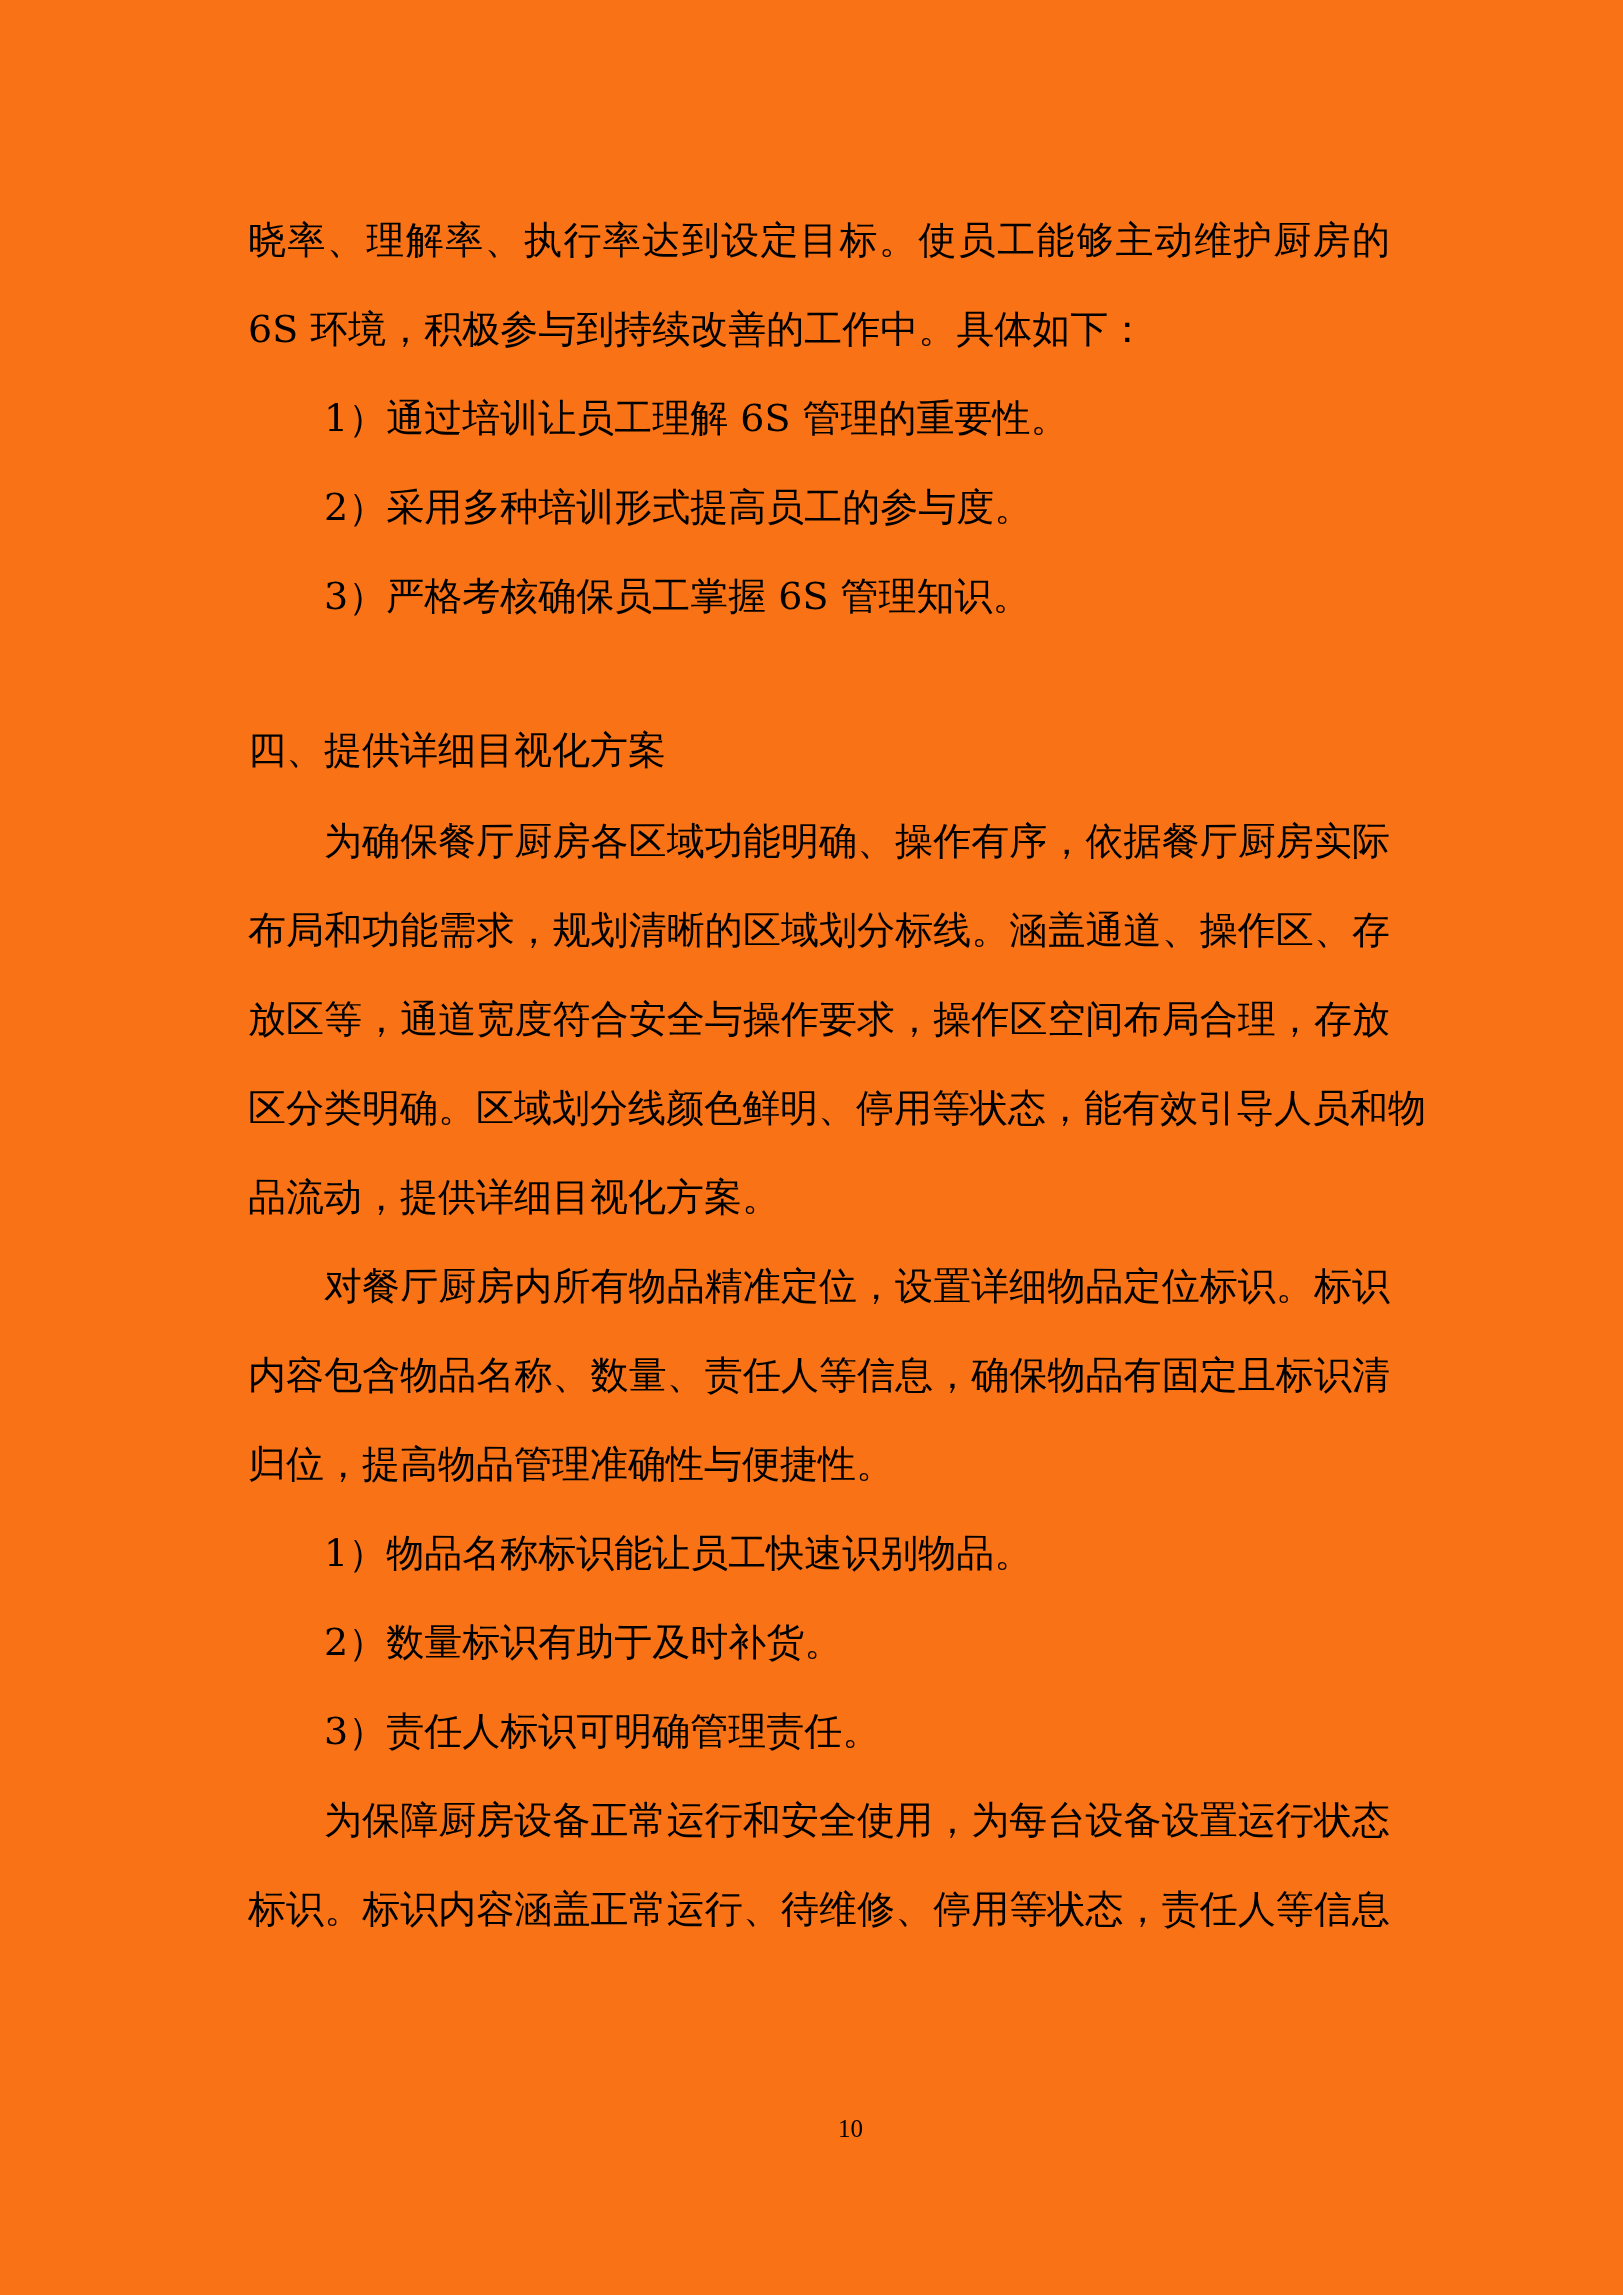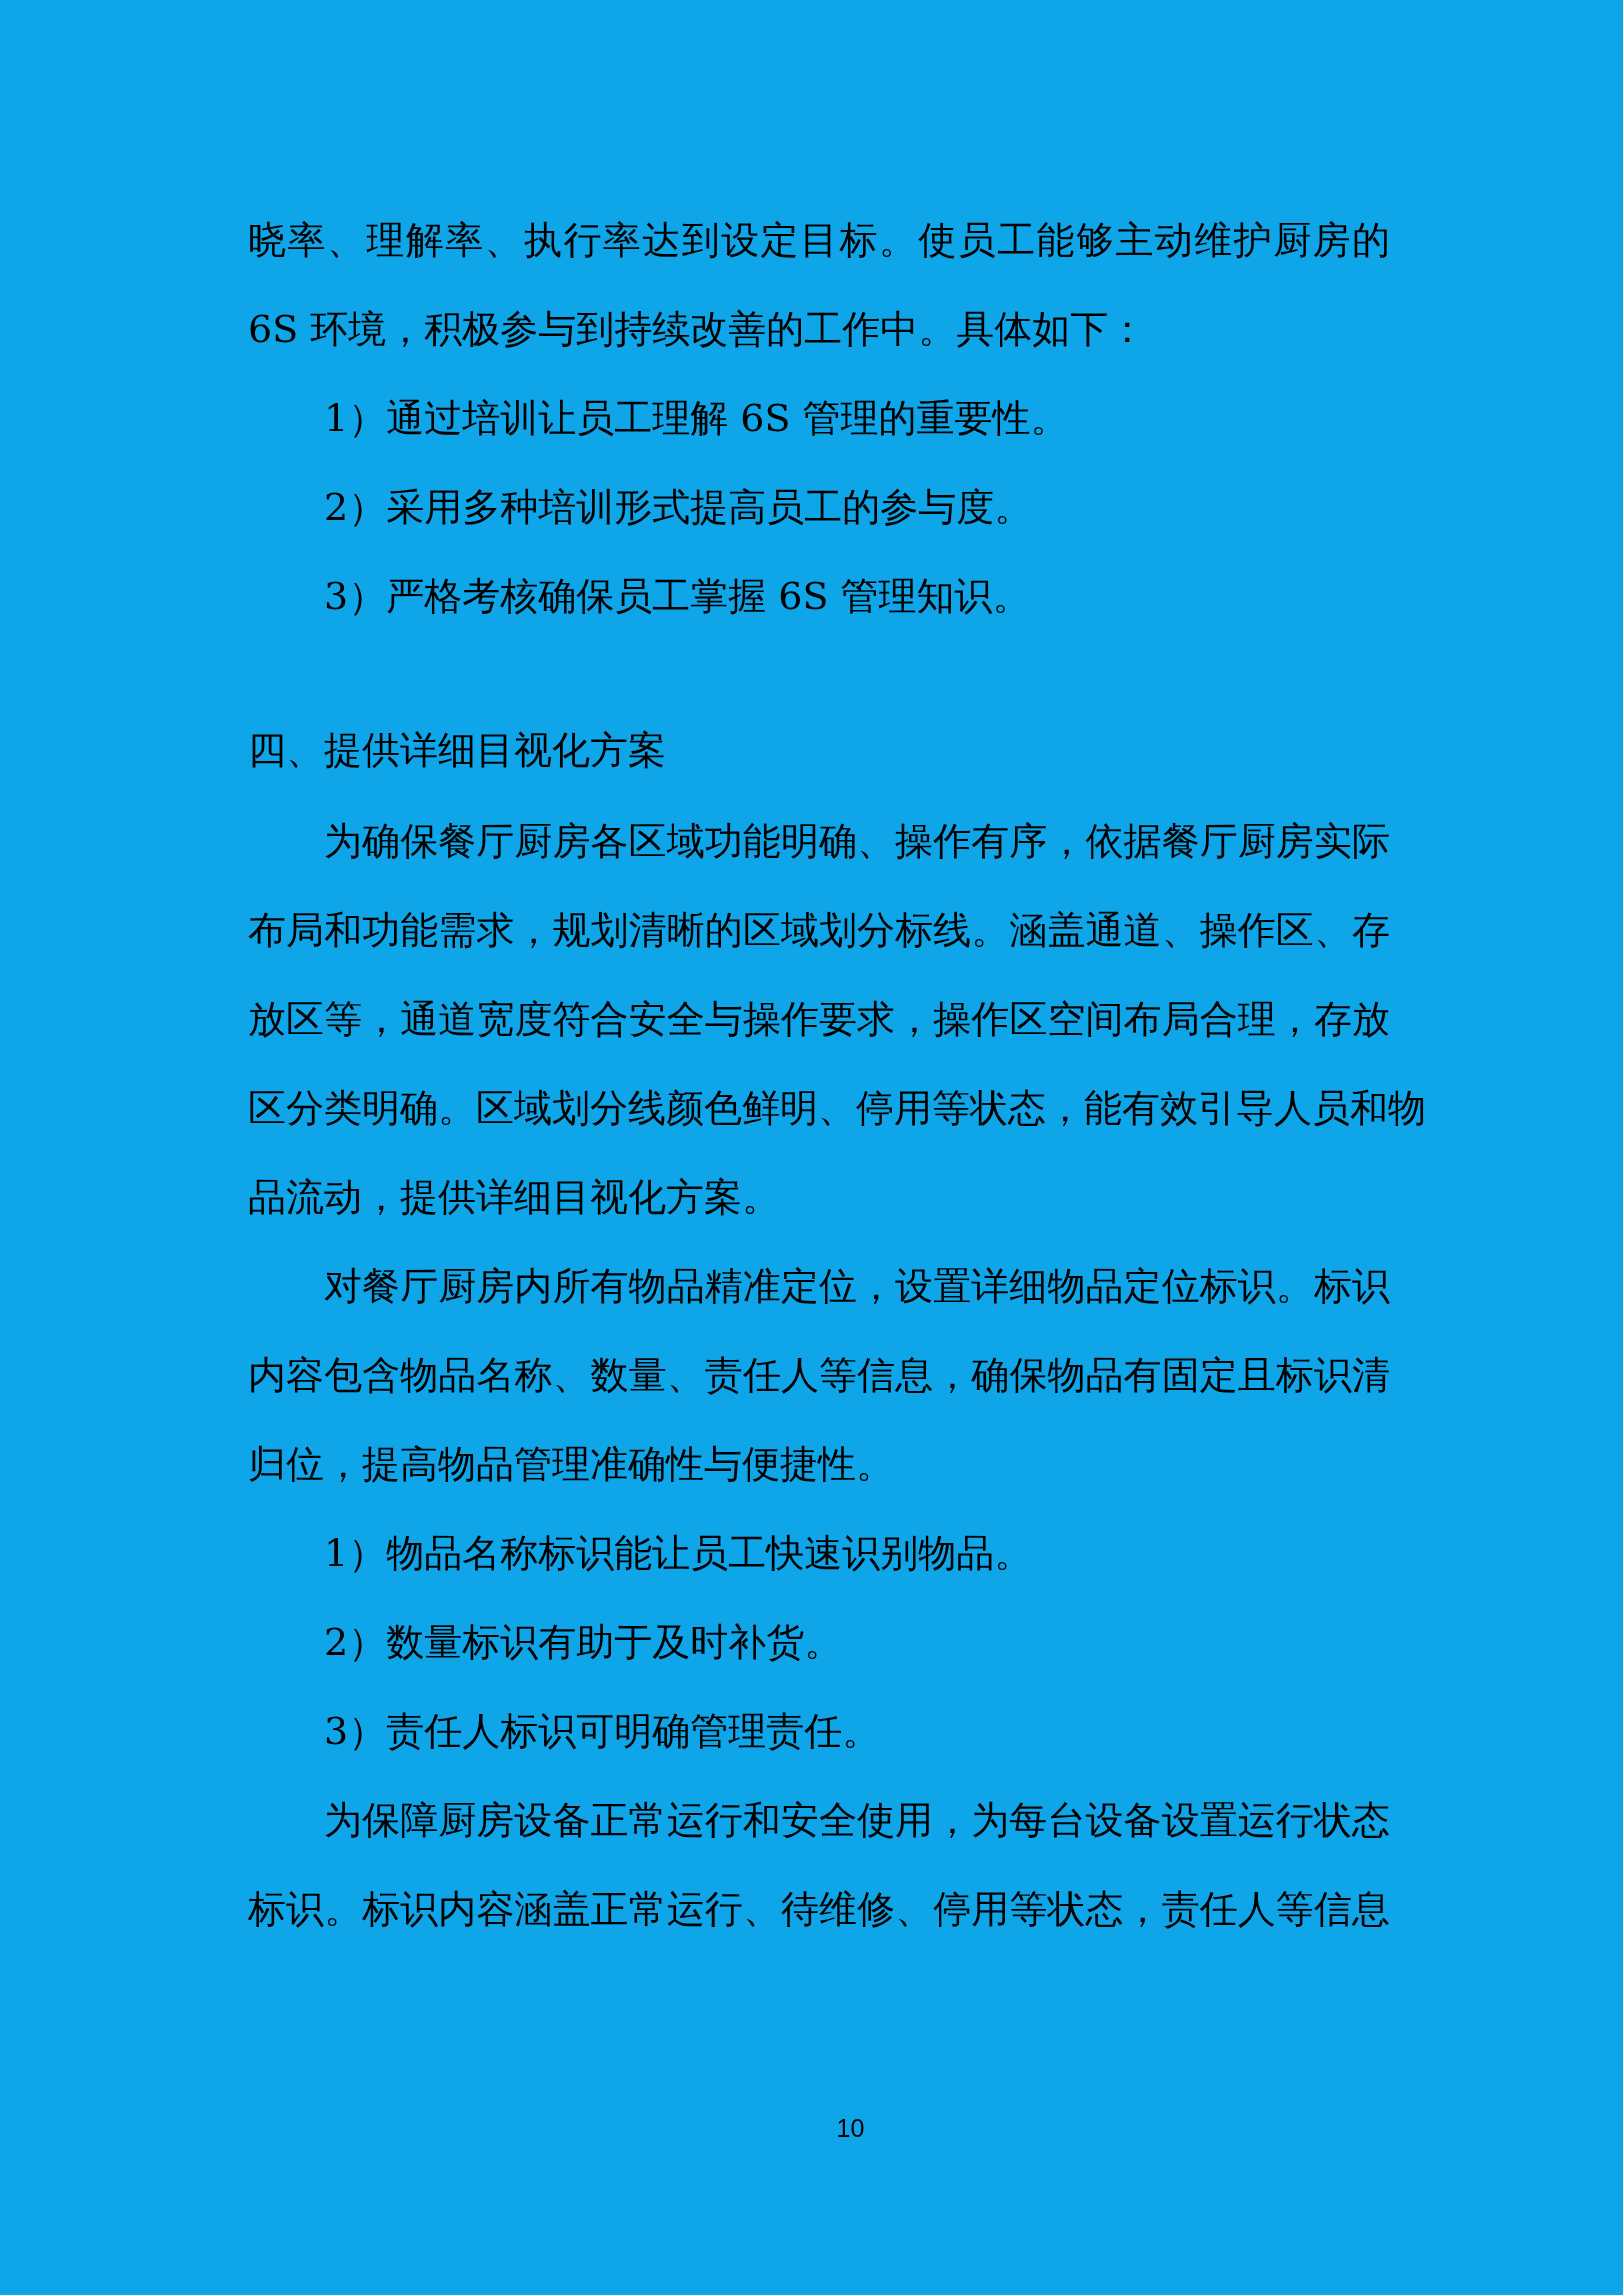--- a/index.html
+++ b/index.html
@@ -14,21 +14,21 @@
     overflow: hidden;
     font-family: "DejaVu Serif", "Liberation Serif", serif;
     color: #000000;
   }
   .page {
     position: absolute;
     left: 0;
     top: 0;
     width: 1623px;
     height: 2295px;
-    background: #0ea5e9;
+    background: #f97316;
   }
   .body-text {
     position: absolute;
     left: 248px;
     top: 196px;
     width: 1142px;
   }
   .line {
     font-size: 38px;
     line-height: 89px;
@@ -54,21 +54,21 @@
     font-family: Liberation Mono, monospace;
   }
   .page-number {
     position: absolute;
     left: 811px;
     width: 79px;
     top: 2112px;
     text-align: center;
     font-size: 25px;
     line-height: 33px;
-    font-family: Liberation Sans, sans-serif;
+    font-family: Liberation Serif, serif;
   }
 </style>
 </head>
 <body>
 
 <div class="page">
   <div class="body-text">
 
     <div>
       <div class="line just">晓率、理解率、执行率达到设定目标。使员工能够主动维护厨房的</div>

